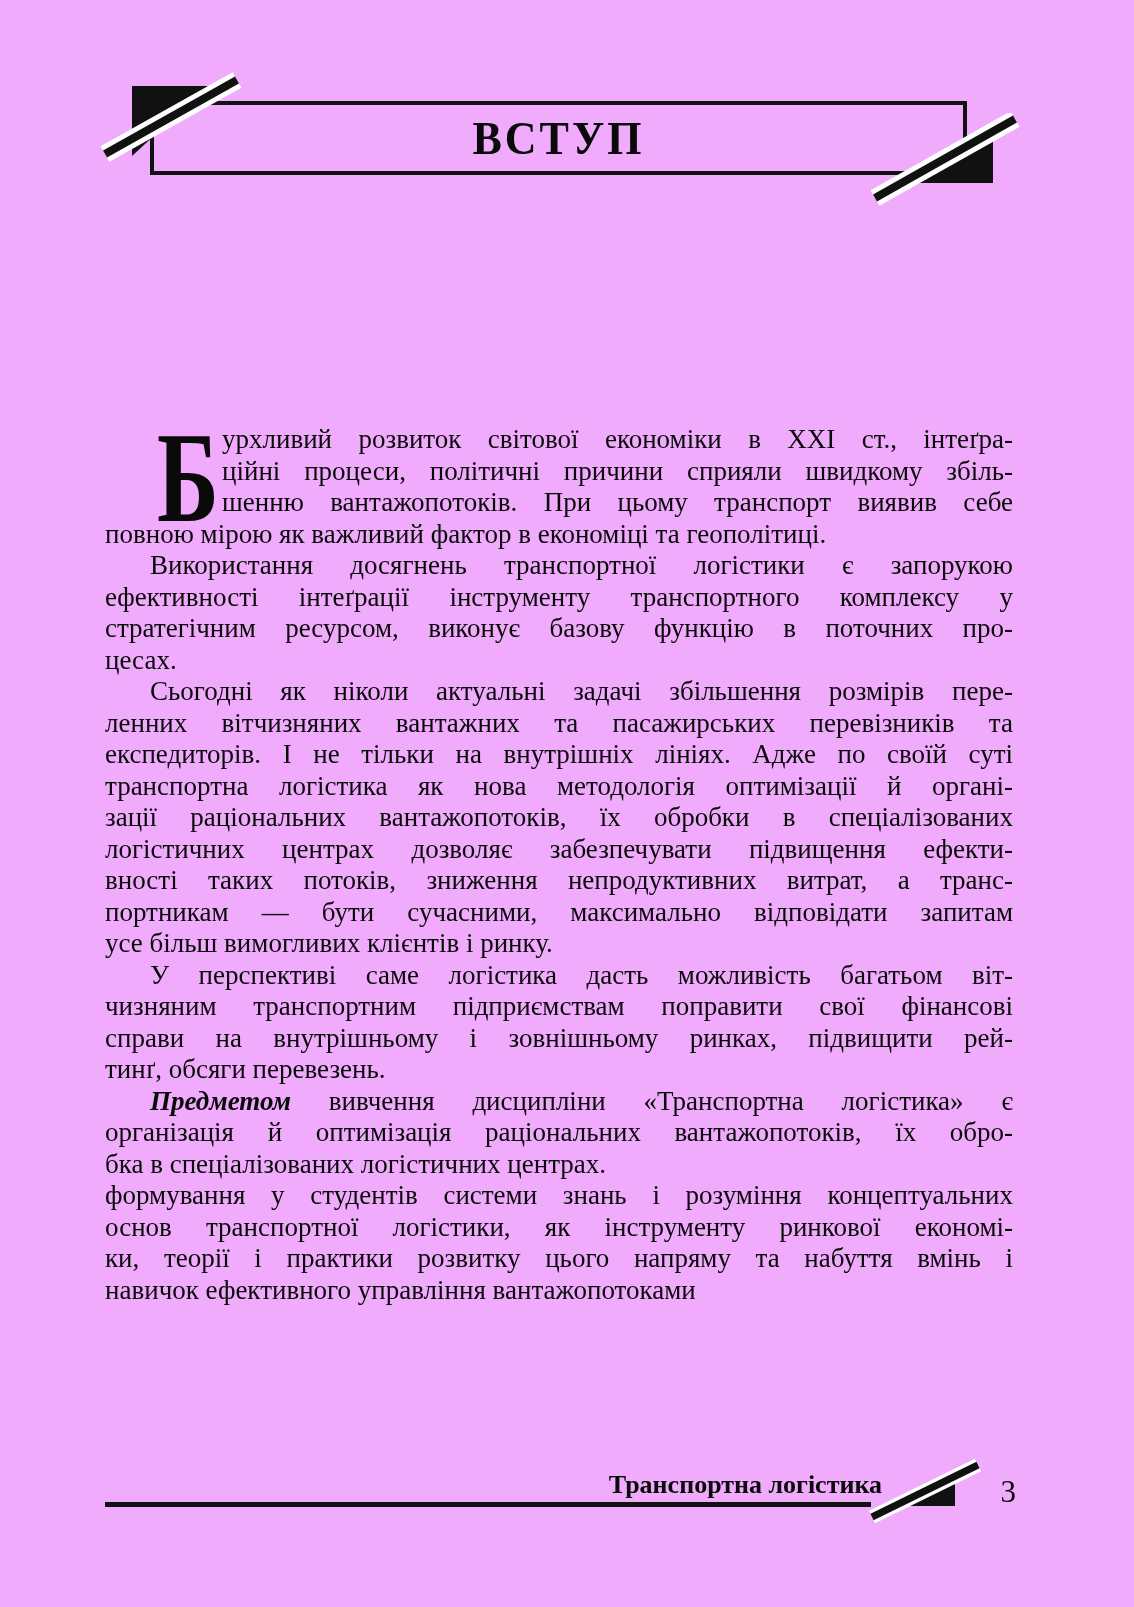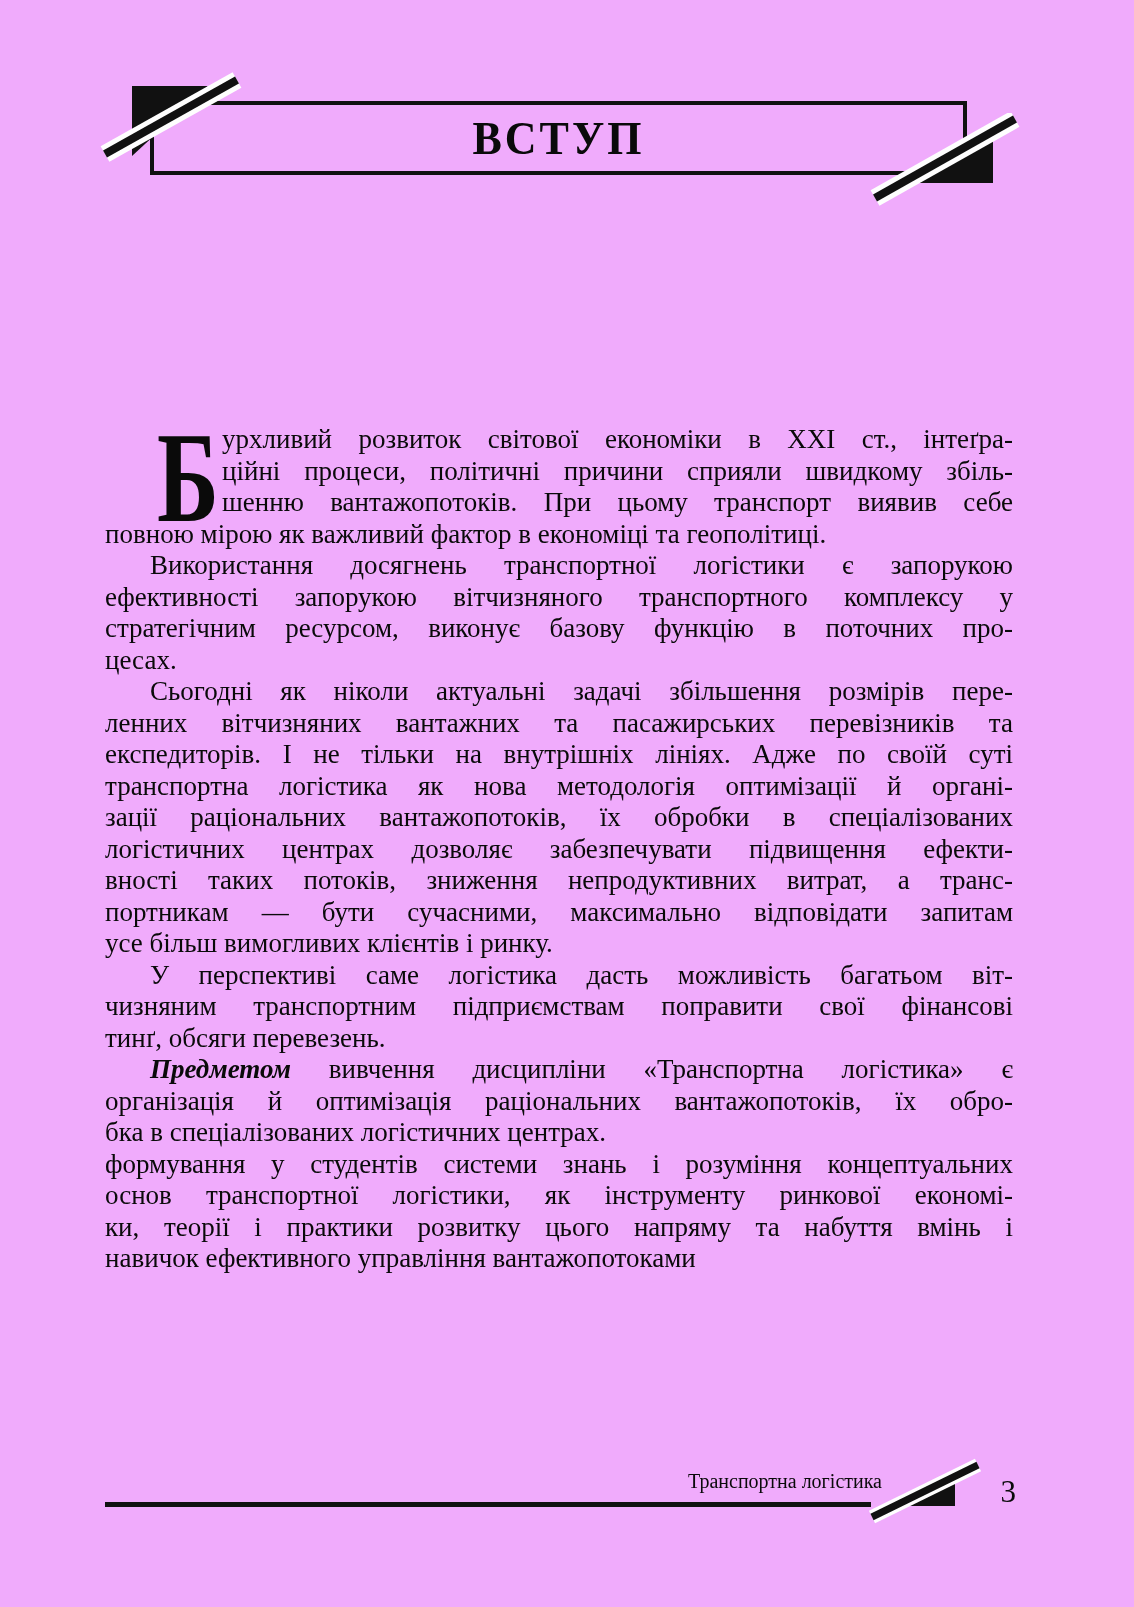--- a/index.html
+++ b/index.html
@@ -60,21 +60,21 @@
     transform-origin:0 0;
     overflow:visible;
   }
   
   .footer-rule{
     position:absolute;left:105px;top:1502px;
     width:766px;height:5px;background:#111;
   }
   .footer-title{
     position:absolute;right:252px;top:1470px;
-    font-size:20px;font-weight:normal;text-align:right;
+    font-size:26px;font-weight:bold;text-align:right;
   }
   .page-number{
     position:absolute;right:118px;top:1474px;
     font-size:31px;
   }
 </style>
 </head>
 <body>
 
 <div class="page">
@@ -98,38 +98,39 @@
   <div class="text-block" id="text-block">
       <div class="para">
         <span class="dropcap">Б</span>
         <div class="line">урхливий розвиток світової економіки в XXI ст., інтеґра-</div>
         <div class="line">ційні процеси, політичні причини сприяли швидкому збіль-</div>
         <div class="line">шенню вантажопотоків. При цьому транспорт виявив себе</div>
         <div class="line last">повною мірою як важливий фактор в економіці та геополітиці.</div>
       </div>
       <div class="para">
         <div class="line indent">Використання досягнень транспортної логістики є запорукою</div>
-        <div class="line">ефективності запорукою вітчизняного транспортного комплексу у</div>
+        <div class="line">ефективності інтеґрації інструменту транспортного комплексу у</div>
         <div class="line">стратегічним ресурсом, виконує базову функцію в поточних про-</div>
         <div class="line last">цесах.</div>
       </div>
       <div class="para">
         <div class="line indent">Сьогодні як ніколи актуальні задачі збільшення розмірів пере-</div>
         <div class="line">ленних вітчизняних вантажних та пасажирських перевізників та</div>
         <div class="line">експедиторів. І не тільки на внутрішніх лініях. Адже по своїй суті</div>
         <div class="line">транспортна логістика як нова методологія оптимізації й органі-</div>
         <div class="line">зації раціональних вантажопотоків, їх обробки в спеціалізованих</div>
         <div class="line">логістичних центрах дозволяє забезпечувати підвищення ефекти-</div>
         <div class="line">вності таких потоків, зниження непродуктивних витрат, а транс-</div>
         <div class="line">портникам — бути сучасними, максимально відповідати запитам</div>
         <div class="line last">усе більш вимогливих клієнтів і ринку.</div>
       </div>
       <div class="para">
         <div class="line indent">У перспективі саме логістика дасть можливість багатьом віт-</div>
         <div class="line">чизняним транспортним підприємствам поправити свої фінансові</div>
+        <div class="line">справи на внутрішньому і зовнішньому ринках, підвищити рей-</div>
         <div class="line last">тинґ, обсяги перевезень.</div>
       </div>
       <div class="para">
         <div class="line indent"><span class="lead">Предметом</span> вивчення дисципліни «Транспортна логістика» є</div>
         <div class="line">організація й оптимізація раціональних вантажопотоків, їх обро-</div>
         <div class="line last">бка в спеціалізованих логістичних центрах.</div>
       </div>
       <div class="para">
         <div class="line">формування у студентів системи знань і розуміння концептуальних</div>
         <div class="line">основ транспортної логістики, як інструменту ринкової економі-</div>

